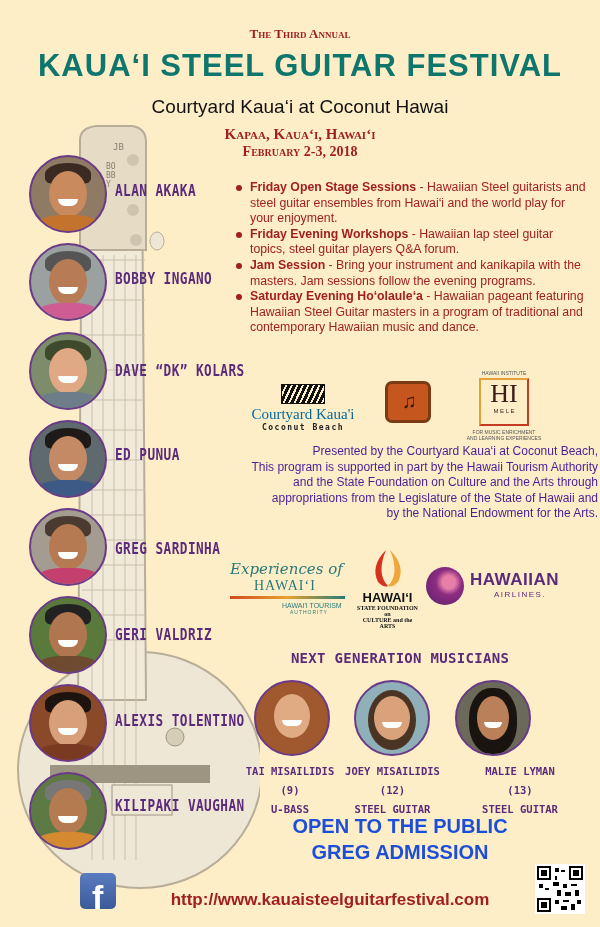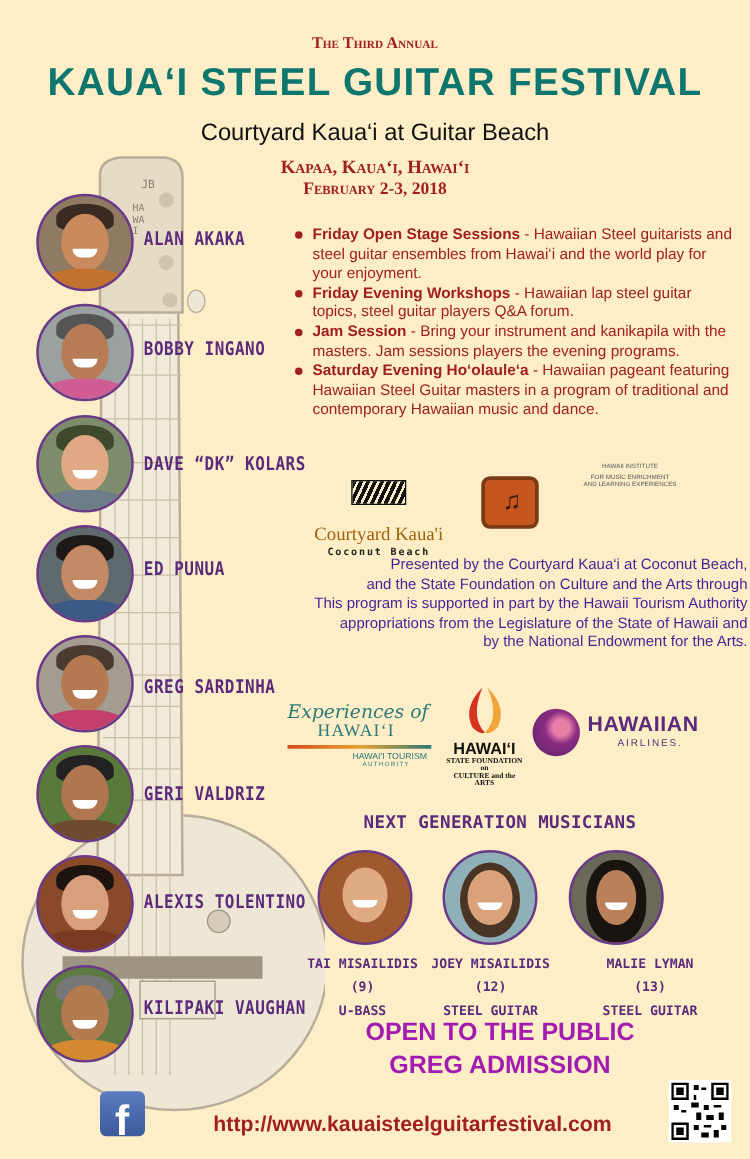--- a/index.html
+++ b/index.html
@@ -59,25 +59,25 @@
   <rect x="50" y="765" width="160" height="18" fill="#9e9482"></rect>
   <rect x="112" y="785" width="60" height="30" fill="#efe7d6" stroke="#9e9482"></rect>
   <circle cx="175" cy="737" r="9" fill="#d6cdb8" stroke="#9e9482"></circle>
 
   <circle cx="133" cy="160" r="6" fill="#cfc5ae"></circle>
   <circle cx="133" cy="210" r="6" fill="#cfc5ae"></circle>
   <circle cx="136" cy="240" r="6" fill="#cfc5ae"></circle>
   <ellipse cx="157" cy="241" rx="7" ry="9" fill="#efe7d6" stroke="#b8ad98"></ellipse>
   <text x="113" y="150" font-size="9" fill="#8a8070" font-family="DejaVu Sans Mono, monospace">JB</text>
 </svg>
-<div class="abs" style="left:106px;top:162px;width:10px;font-size:8px;line-height:9px;color:#8a8070;font-family:'DejaVu Sans Mono',monospace;word-break:break-all;">HAWAI</div>
+<div class="abs" style="left:106px;top:162px;width:10px;font-size:8px;line-height:9px;color:#8a8070;font-family:'DejaVu Sans Mono',monospace;word-break:break-all;">BOBBY</div>
 
 <div class="abs center subtitle" style="left:200px;top:26px;width:200px;font-size:13px;">The Third Annual</div>
 <div class="abs center title" style="left:0;top:48px;width:600px;">KAUA‘I STEEL GUITAR FESTIVAL</div>
-<div class="abs center" style="left:150px;top:96px;width:300px;font-size:19px;color:#111;">Courtyard Kaua‘i at Guitar Beach</div>
+<div class="abs center" style="left:150px;top:96px;width:300px;font-size:19px;color:#111;">Courtyard Kaua‘i at Coconut Hawai</div>
 <div class="abs center subtitle" style="left:150px;top:126px;width:300px;font-size:15px;">Kapaa, Kaua‘i, Hawai‘i</div>
 <div class="abs center subtitle" style="left:150px;top:144px;width:300px;font-size:14px;">February 2-3, 2018</div>
 
 <div>
   <div class="avatar" style="left:29px;top:155px;background:#8f7a63;">
     <div class="hair"></div>
       <div class="skin"></div>
       <div class="smile"></div>
       <div class="shirt" style="background:#c4732f;"></div>
   </div>
@@ -136,42 +136,46 @@
       <div class="skin" style="background:#b47a50;"></div>
       <div class="smile"></div>
       <div class="shirt" style="background:#d58a32;"></div>
   </div>
   <div class="name" style="left:115px;top:797px;">KILIPAKI VAUGHAN</div>
 </div>
 
 <div class="bullets">
   <div class="bullet"><span class="dot"></span><b>Friday Open Stage Sessions</b><span> - Hawaiian Steel guitarists and steel guitar ensembles from Hawai‘i and the world play for your enjoyment.</span></div>
   <div class="bullet"><span class="dot"></span><b>Friday Evening Workshops</b><span> - Hawaiian lap steel guitar topics, steel guitar players Q&amp;A forum.</span></div>
-  <div class="bullet"><span class="dot"></span><b>Jam Session</b><span> - Bring your instrument and kanikapila with the masters. Jam sessions players the evening programs.</span></div>
+  <div class="bullet"><span class="dot"></span><b>Jam Session</b><span> - Bring your instrument and kanikapila with the masters. Jam sessions follow the evening programs.</span></div>
   <div class="bullet"><span class="dot"></span><b>Saturday Evening Ho‘olaule‘a</b><span> - Hawaiian pageant featuring Hawaiian Steel Guitar masters in a program of traditional and contemporary Hawaiian music and dance.</span></div>
 </div>
 
 <div class="abs" style="left:243px;top:384px;width:120px;text-align:center;">
   <div style="margin:0 auto;width:42px;height:18px;background:repeating-linear-gradient(115deg,#111 0 3px,#fdeec8 3px 5px);border:1px solid #111;"></div>
-  <div style="font-family:'Liberation Serif',serif;font-size:15px;color:#a16207;margin-top:16px;">Courtyard Kaua'i</div>
+  <div style="font-family:'Liberation Serif',serif;font-size:15px;color:#0369a1;margin-top:2px;">Courtyard Kaua'i</div>
   <div style="font-family:'DejaVu Sans Mono',monospace;font-size:8px;font-weight:bold;letter-spacing:1.5px;color:#222;">Coconut Beach</div>
 </div>
 <div class="abs" style="left:388px;top:384px;width:40px;height:36px;background:#c4561e;border-radius:4px;box-shadow:0 0 0 3px #7a3a14;">
   <div style="position:absolute;left:14px;top:6px;font-size:20px;color:#3a1a08;">♫</div>
 </div>
 <div class="abs" style="left:454px;top:370px;width:100px;text-align:center;">
   <div style="font-size:5px;color:#555;">HAWAII INSTITUTE</div>
+  <div style="margin:2px auto 0;width:46px;height:44px;border:2px solid #e3a13a;border-right-color:#c43b22;border-bottom-color:#c43b22;">
+    <div style="font-family:'Liberation Serif',serif;font-size:26px;line-height:28px;color:#3a1a1a;">HI</div>
+    <div style="font-size:6px;color:#3a1a1a;">M E L E</div>
+  </div>
   <div style="font-size:5px;color:#555;margin-top:3px;">FOR MUSIC ENRICHMENT</div>
   <div style="font-size:5px;color:#555;">AND LEARNING EXPERIENCES</div>
 </div>
 
 <div class="sponsor-text">
   <div>Presented by the Courtyard Kaua‘i at Coconut Beach,</div>
+  <div>This program is supported in part by the Hawaii Tourism Authority</div>
   <div>and the State Foundation on Culture and the Arts through</div>
-  <div>This program is supported in part by the Hawaii Tourism Authority</div>
   <div>appropriations from the Legislature of the State of Hawaii and</div>
   <div>by the National Endowment for the Arts.</div>
 </div>
 
 <div class="abs" style="left:230px;top:560px;width:115px;">
   <div style="font-family:'DejaVu Serif',serif;font-style:italic;font-size:15px;color:#2a7a78;">Experiences of</div>
   <div style="font-family:'Liberation Serif',serif;font-size:14px;color:#2a7a78;padding-left:24px;letter-spacing:1px;">HAWAI‘I</div>
   <div style="height:3px;margin-top:2px;background:linear-gradient(90deg,#d24a1e,#e7a130,#2a7a78);"></div>
   <div style="font-size:7px;color:#2a7a78;padding-left:52px;margin-top:3px;">HAWAI'I TOURISM</div>
   <div style="font-size:5px;color:#2a7a78;padding-left:60px;letter-spacing:1px;">AUTHORITY</div>
@@ -214,21 +218,21 @@
 </div>
 <div class="kid-label" style="left:340px;top:762px;width:105px;">
   <div>JOEY MISAILIDIS (12)</div>
   <div>STEEL GUITAR</div>
 </div>
 <div class="kid-label" style="left:470px;top:762px;width:100px;">
   <div>MALIE LYMAN (13)</div>
   <div>STEEL GUITAR</div>
 </div>
 
-<div class="abs center" style="left:260px;top:813px;width:280px;font-weight:bold;font-size:20px;color:#a21caf;line-height:26px;">
+<div class="abs center" style="left:260px;top:813px;width:280px;font-weight:bold;font-size:20px;color:#1d4ed8;line-height:26px;">
   <div>OPEN TO THE PUBLIC</div>
   <div>GREG ADMISSION</div>
 </div>
 
 <div class="abs" style="left:80px;top:873px;width:36px;height:36px;border-radius:5px;background:linear-gradient(#5b7cc0,#3b5a9a);overflow:hidden;">
   <div style="position:absolute;left:12px;top:4px;font-family:'Liberation Sans',sans-serif;font-weight:bold;font-size:34px;line-height:40px;color:#fff;">f</div>
 </div>
 
 <div class="abs center" style="left:150px;top:890px;width:360px;font-weight:bold;font-size:17px;color:#a11f1f;">http://www.kauaisteelguitarfestival.com</div>
 

